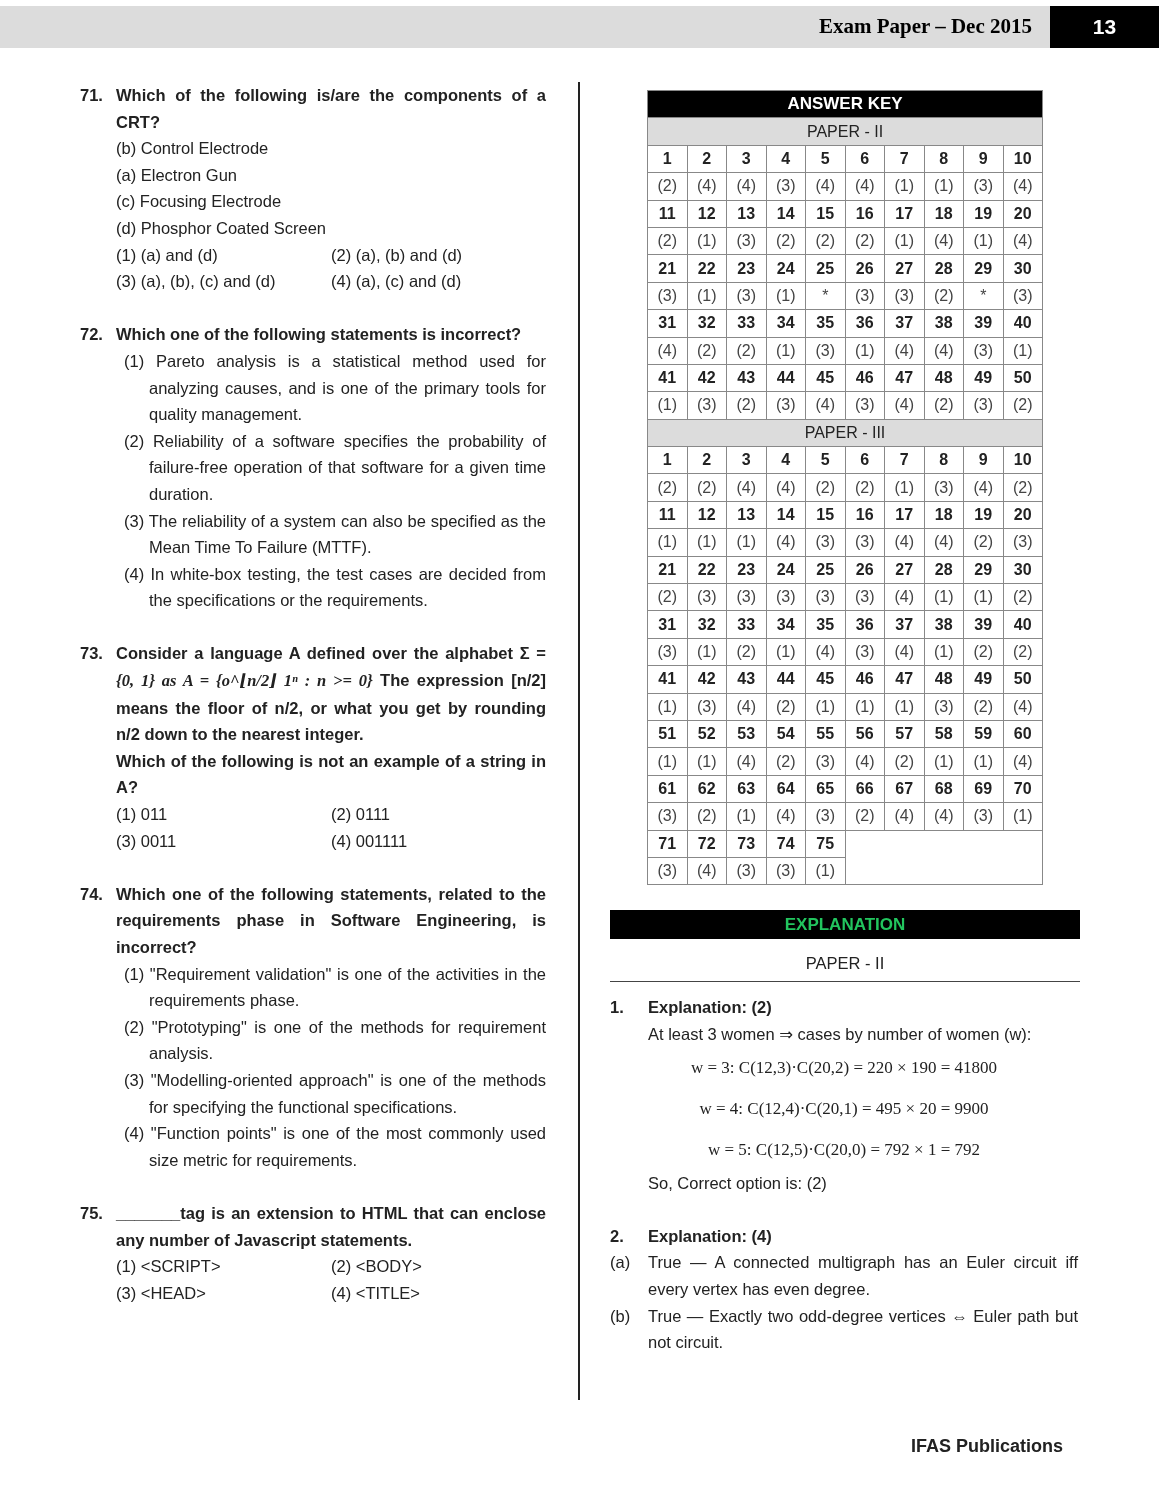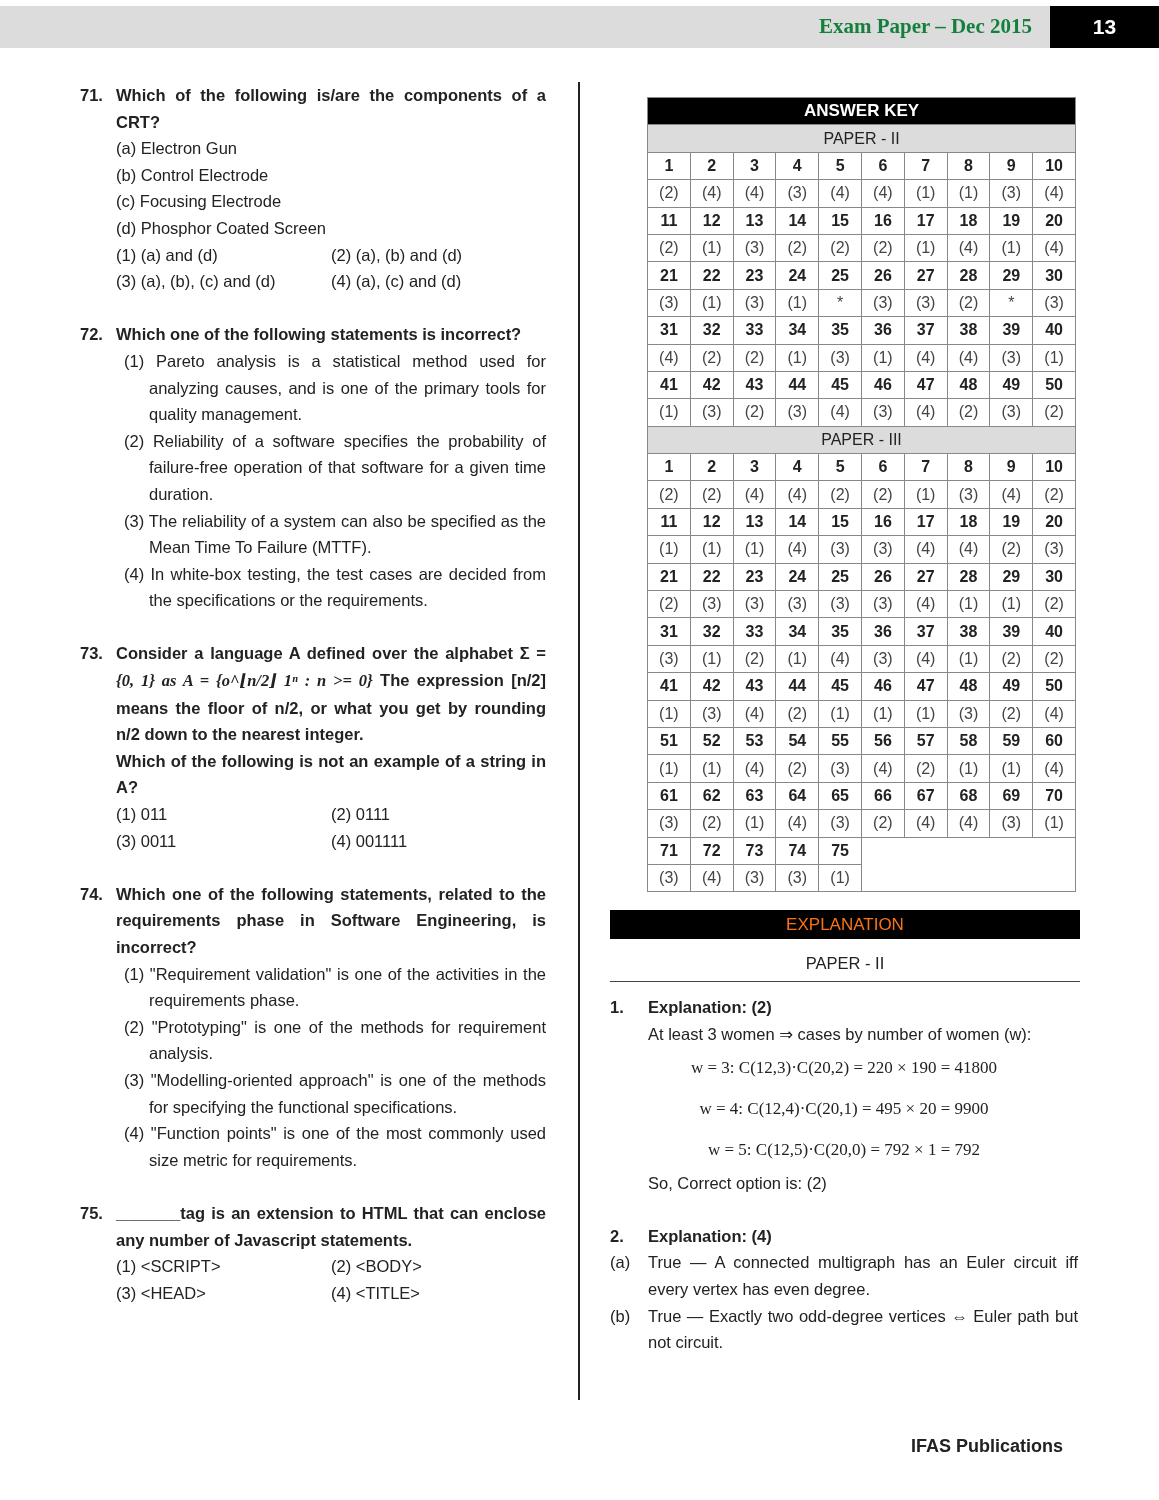--- a/index.html
+++ b/index.html
@@ -1,41 +1,41 @@
 <!DOCTYPE html>
 <html><head>
 <meta charset="utf-8">
 <style>
   html, body { margin:0; padding:0; background:#fff; }
   body { width:1159px; height:1500px; position:relative; overflow:hidden;
          font-family:"Liberation Sans", "DejaVu Sans", sans-serif; color:#222; }
   .header-band { position:absolute; left:0; top:6px; width:1159px; height:42px; background:#dcdcdc; }
   .header-title { position:absolute; right:127px; top:14px; font-family:"Liberation Serif","DejaVu Serif",serif;
-                  font-size:21px; font-weight:bold; color:#15803d; }
+                  font-size:21px; font-weight:bold; color:#000000; }
   .page-num { position:absolute; right:0; top:6px; width:109px; height:42px; background:#000; color:#fff;
               font-weight:bold; font-size:21px; text-align:center; line-height:42px; }
   .divider { position:absolute; left:578px; top:82px; width:2px; height:1318px; background:#222; }
   .left { position:absolute; left:80px; top:82px; width:466px; font-size:16.5px; line-height:26.6px; }
   .q { position:relative; margin-bottom:26.6px; }
   .qnum { position:absolute; left:0; top:0; font-weight:bold; }
   .qtext { margin-left:36px; font-weight:bold; text-align:justify; }
   .opt { margin-left:36px; text-align:justify; }
   .opt.hang { padding-left:25px; text-indent:-25px;margin-left:44px; }
   .pair { margin-left:36px; display:flex; }
   .pair span { width:238px; }
   .math { font-family:"Liberation Serif","DejaVu Serif",serif; font-style:italic; font-weight:bold; }
   .right { position:absolute; left:610px; top:82px; width:470px; }
-  table.key { position:absolute; left:37px; top:15px; width:429px; border-collapse:collapse; font-size:16px; }
+  table.key { position:absolute; left:37px; top:8px; width:396px; border-collapse:collapse; font-size:16px; }
   table.key td { border:1px solid #888; text-align:center; height:26.4px; padding:0; }
   .key-title { background:#000; color:#fff; font-weight:bold; font-size:17px; }
   .key-sub { background:#dcdcdc; }
   .qrow td { font-weight:bold; }
   .arow td { color:#444; }
-  .expl-bar { position:absolute; left:0; top:828px; width:470px; height:29px; background:#000; color:#f97316;
-              font-weight:normal; font-size:17px; text-align:center; line-height:29px; }
+  .expl-bar { position:absolute; left:0; top:828px; width:470px; height:29px; background:#000; color:#22c55e;
+              font-weight:bold; font-size:17px; text-align:center; line-height:29px; }
   .expl-sub { position:absolute; left:0; top:872px; width:470px; text-align:center; font-size:16.5px; }
   .expl-rule { position:absolute; left:0; top:899px; width:470px; height:1px; background:#444; }
   .expl { position:absolute; left:0; top:912px; width:468px; font-size:16.5px; line-height:26.6px; }
   .e-head { display:flex; font-weight:bold; }
   .e-head .n { width:38px; }
   .e-body { margin-left:38px; text-align:justify; }
   .eq { text-align:center; font-family:"Liberation Serif","DejaVu Serif",serif; font-size:17px; height:41px; line-height:41px; }
   .sub-item { display:flex; }
   .sub-item .n { width:38px; flex:none; }
   .sub-item .t { text-align:justify; }
@@ -48,22 +48,22 @@
 <div class="header-title">Exam Paper – Dec 2015</div>
 <div class="page-num">13</div>
 
 <div class="divider"></div>
 
 <div class="left">
 
   <div class="q">
     <span class="qnum">71.</span>
     <div class="qtext">Which of the following is/are the components of a CRT?</div>
+    <div class="opt">(b) Control Electrode</div>
     <div class="opt">(a) Electron Gun</div>
-    <div class="opt">(b) Control Electrode</div>
     <div class="opt">(c) Focusing Electrode</div>
     <div class="opt">(d) Phosphor Coated Screen</div>
     <div class="pair">
       <span>(1) (a) and (d)</span>
       <span>(2) (a), (b) and (d)</span>
     </div>
     <div class="pair">
       <span>(3) (a), (b), (c) and (d)</span>
       <span>(4) (a), (c) and (d)</span>
     </div>

